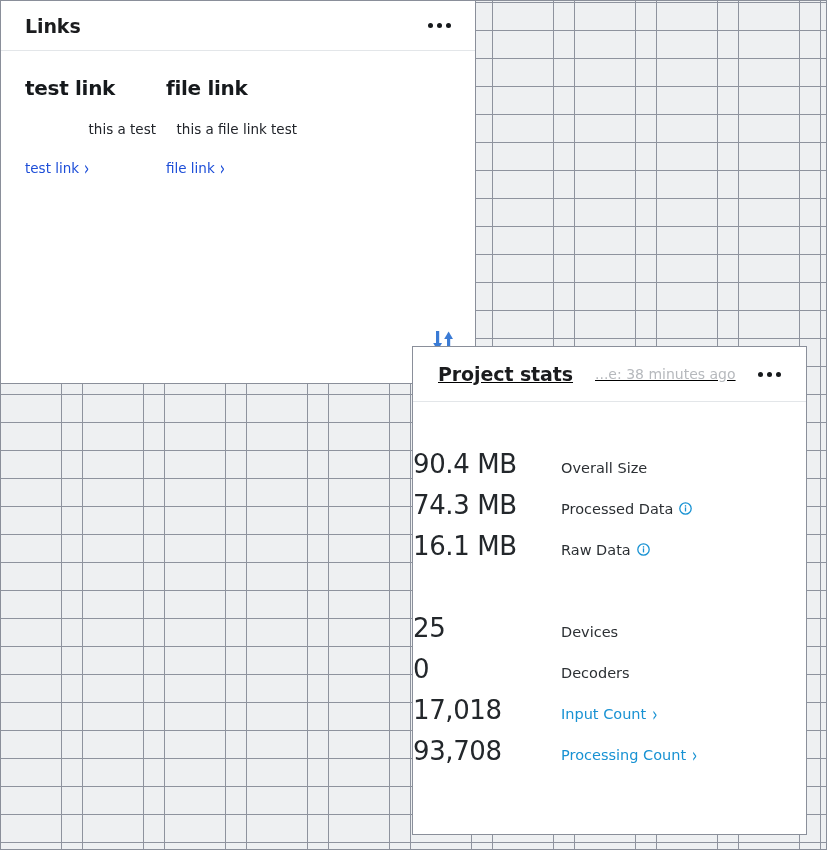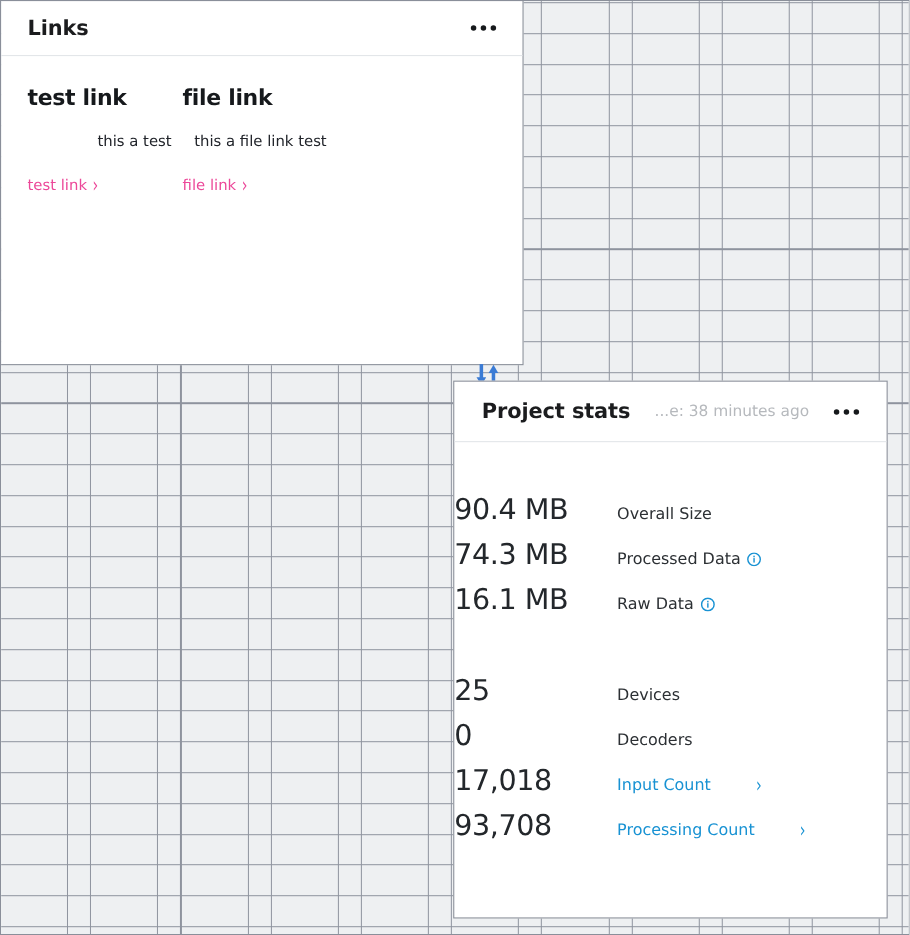--- a/index.html
+++ b/index.html
@@ -84,21 +84,21 @@
     height: 5px;
     border-radius: 50%;
     background: #16191c;
   }
 
   
   #links-card {
     left: -1px;
     top: -1px;
     width: 476px;
-    height: 332px;
+    height: 384px;
   }
   #links-card .card-header {
     height: 50px;
     padding: 0 22px 0 24px;
     justify-content: space-between;
   }
   #links-card .card-title {
     font-size: 19px;
   }
   .links-body {
@@ -121,21 +121,21 @@
   }
   .link-col-desc {
     font-size: 13.5px;
     color: #21242a;
     line-height: 1.75;
     margin: 0 0 16px 0;
     text-align: right;
   }
   .link-action {
     font-size: 13.5px;
-    color: #ec4899;
+    color: #1d4ed8;
     text-decoration: none;
     cursor: pointer;
     white-space: nowrap;
   }
   .link-action .chev {
     display: inline-block;
     margin-left: 5px;
     font-size: 13px;
     transform: scaleY(1.45);
   }
@@ -160,20 +160,21 @@
     left: 411px;
     top: 345px;
     width: 395px;
     height: 489px;
   }
   #stats-card .card-header {
     height: 55px;
     padding: 0 18px 0 25px;
     justify-content: flex-start;
     gap: 0;
+    text-decoration: underline;
   }
   #stats-card .card-title {
     font-size: 19px;
   }
   .stats-updated {
     font-size: 14px;
     color: #b6b9bd;
     margin-left: 22px;
     white-space: nowrap;
   }
@@ -201,21 +202,20 @@
     margin-left: 11px;
     font-size: 14.5px;
     color: #2c3034;
     white-space: nowrap;
     display: flex;
     align-items: center;
   }
   .stat-label.linked {
     color: #1892d3;
     cursor: pointer;
-    gap: 35px;
   }
   .stat-label .chev {
     display: inline-block;
     margin-left: 6px;
     font-size: 13px;
     transform: scaleY(1.45);
   }
   .info-icon {
     display: inline-block;
     margin-left: 6px;

